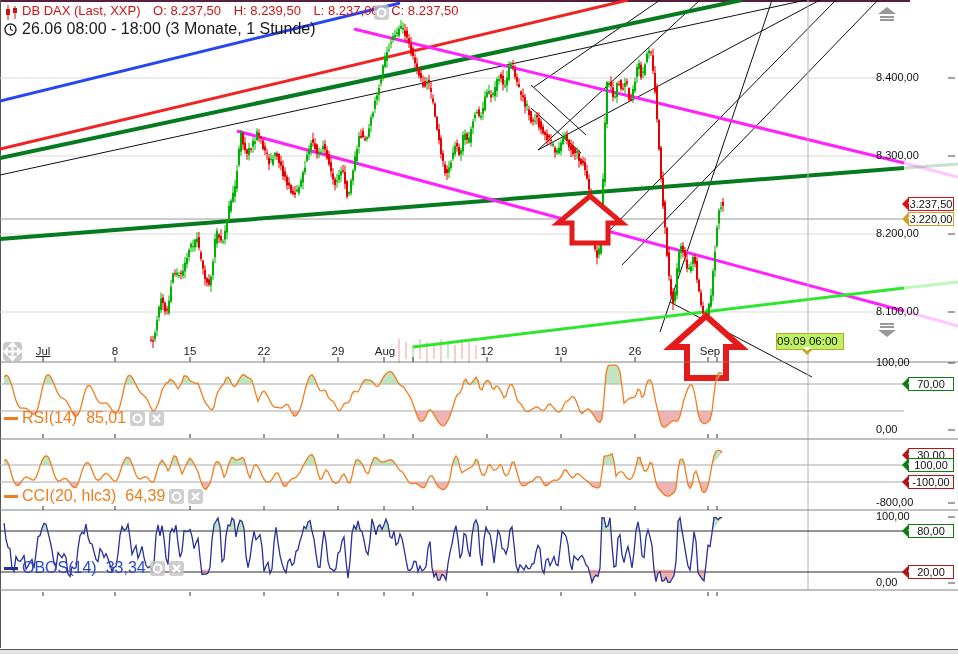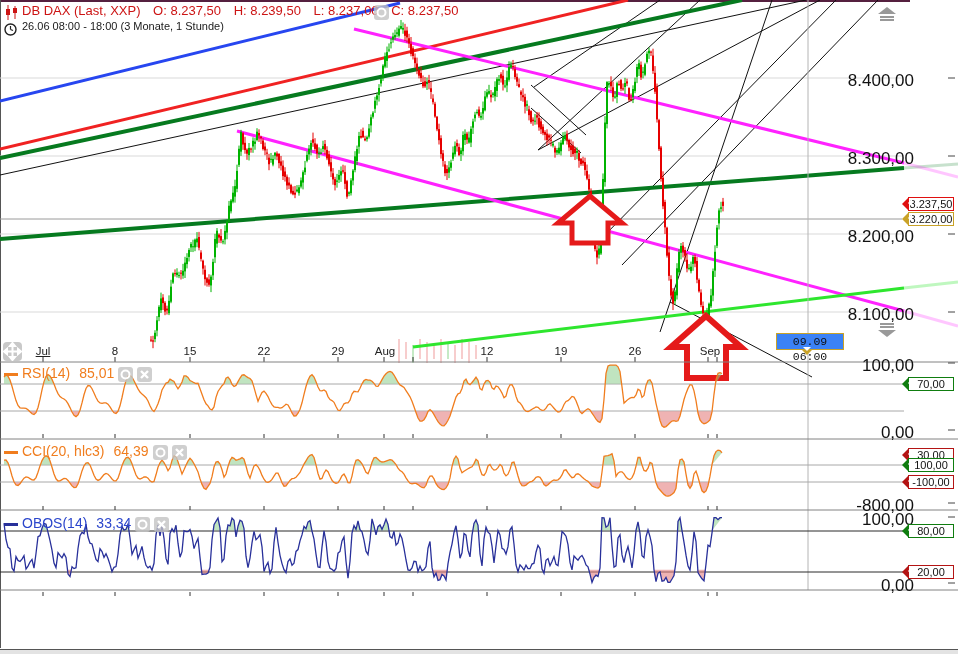--- a/index.html
+++ b/index.html
@@ -2,38 +2,38 @@
 <html><head>
 <meta charset="utf-8">
 <style>
   html,body{margin:0;padding:0;background:#fff;}
   #app{position:relative;width:958px;height:654px;background:#fff;overflow:hidden;
        font-family:"Liberation Sans",sans-serif;}
   #chart-canvas{position:absolute;left:0;top:0;}
   .abs{position:absolute;}
   .hdr1{left:22px;top:3px;font-size:13px;color:#cc1414;white-space:nowrap;}
   .hdr1 span{margin-right:9px;}
-  .hdr2{left:22px;top:20px;font-size:11px;color:#1a1a1a;white-space:nowrap;}
+  .hdr2{left:22px;top:20px;font-size:16px;color:#1a1a1a;white-space:nowrap;}
   .tlabel{position:absolute;top:345px;width:34px;margin-left:-17px;text-align:center;
           font-size:11.5px;color:#222;}
-  .plabel{position:absolute;width:70px;left:844px;text-align:right;font-size:17px;color:#111;}
+  .plabel{position:absolute;width:70px;left:876px;font-size:11px;color:#111;}
   .badge{position:absolute;left:908px;width:44px;height:12px;background:#fff;
          border:1.5px solid var(--bc);font-size:11px;color:#111;text-align:center;
          line-height:12px;z-index:5;}
   .badge::before{content:'';position:absolute;right:100%;top:50%;margin-top:-7px;
          border:7px solid transparent;border-right-color:var(--bc);}
   .badge::after{content:'';position:absolute;right:100%;top:50%;margin-top:-4.5px;margin-right:-3px;
          border:4.5px solid transparent;border-right-color:#fff;}
-  .tip{position:absolute;width:66px;height:15px;background:#3b82f6;border:1.5px solid #c9a227;
-       font-size:11.5px;color:#111;text-align:center;line-height:15px;z-index:6;font-family:Liberation Mono, monospace;}
+  .tip{position:absolute;width:66px;height:15px;background:#bef264;border:1.5px solid #c9a227;
+       font-size:11.5px;color:#111;line-height:15px;z-index:6;}
   .tip::before{content:'';position:absolute;top:100%;left:24px;border:6px solid transparent;
        border-top-color:#c9a227;}
   .tip::after{content:'';position:absolute;top:100%;left:26px;margin-top:-2px;
        border:4px solid transparent;border-top-color:#fff;}
-  .indlbl{position:absolute;left:4px;font-size:14px;white-space:nowrap;z-index:4;}
+  .indlbl{position:absolute;left:4px;font-size:16px;white-space:nowrap;z-index:4;margin-top:44px;}
   .indlbl .dash{display:inline-block;width:14px;height:3px;vertical-align:middle;margin-right:4px;}
   .indlbl .val{margin-left:9px;}
   .miniicon{display:inline-block;width:15px;height:15px;border-radius:3px;background:rgba(195,195,195,.8);
        vertical-align:middle;margin-left:4px;text-align:center;line-height:15px;}
   .paniconbox{left:3px;top:342px;width:19px;height:19px;border-radius:4px;background:#c9c9c9;z-index:4;}
   .bstrip{left:0;top:649px;width:958px;height:5px;background:#e3e3e3;border-top:1px solid #555;}
 </style>
 </head>
 <body>
 <div id="app">

